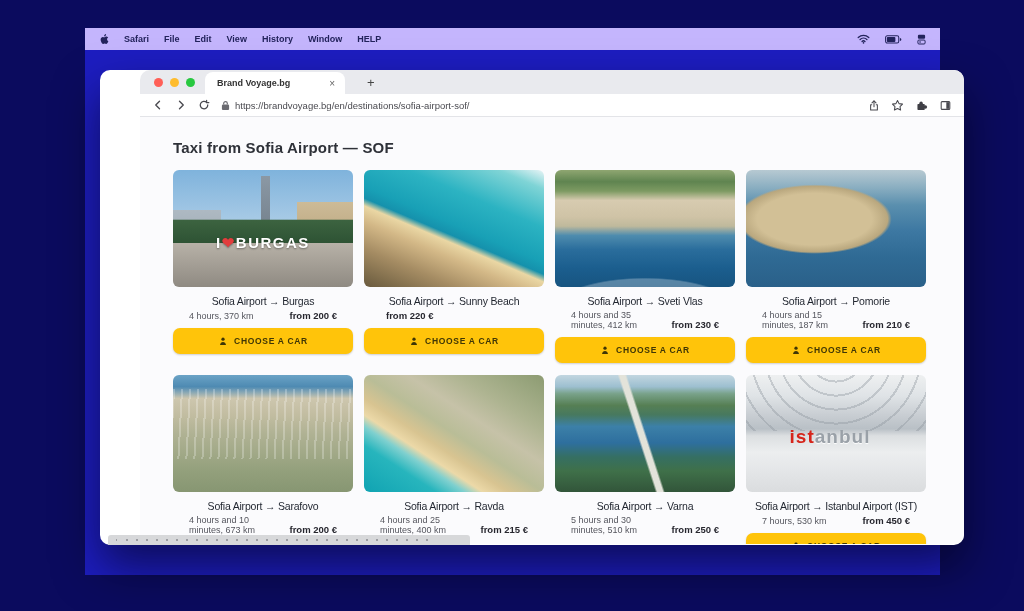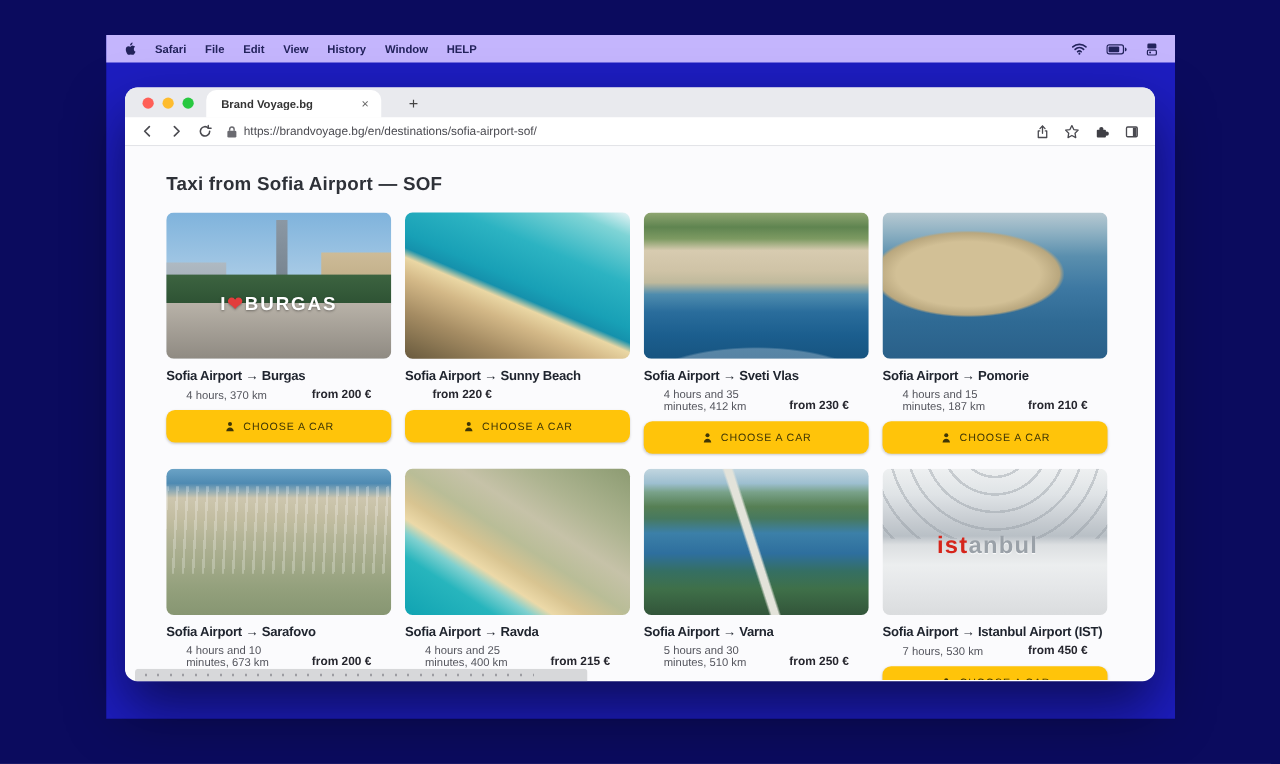--- a/index.html
+++ b/index.html
@@ -8,49 +8,49 @@
   
   .desktop{position:absolute;left:85px;top:28px;width:855px;height:547px;background:#1d1dc0;}
   .menubar{position:absolute;left:0;top:0;right:0;height:22px;background:#c4b5fd;
            display:flex;align-items:center;padding:0 14px;gap:15px;
            font-size:9px;font-weight:bold;color:#23235c;box-sizing:border-box;}
   .menubar .spacer{flex:1;}
   .menubar svg{display:block;}
   .mb-item{cursor:default;}
   
   .window{position:absolute;left:15px;top:42px;width:824px;height:475px;background:#fff;
-          border-radius:10px;box-shadow:0 22px 45px rgba(0,0,10,.55);}
+          border-radius:10px;box-shadow:0 22px 45px rgba(0,0,10,.55);padding-left:40px;}
   .tabstrip{height:24px;background:#e9eaee;border-radius:10px 10px 0 0;display:flex;align-items:flex-end;}
   .lights{display:flex;gap:7px;align-items:center;height:24px;padding:0 10px 0 14px;}
   .light{width:9px;height:9px;border-radius:50%;}
   .light.red{background:#ff5f57;} .light.yellow{background:#febc2e;} .light.green{background:#28c840;}
   .tab{width:140px;height:22px;background:#fff;border-radius:8px 8px 0 0;display:flex;
        align-items:center;padding:0 8px 0 12px;box-sizing:border-box;font-size:9px;color:#333;}
   .tab .title{flex:1;font-weight:bold;white-space:nowrap;overflow:hidden;}
   .tab .close{color:#666;font-size:10px;padding:0 2px;}
   .newtab{font-size:13px;color:#444;margin-left:18px;line-height:22px;padding:0 4px;}
   .addressbar{height:23px;background:#fff;border-bottom:1px solid #e3e4e8;display:flex;
               align-items:center;padding:0 12px;gap:11px;box-sizing:border-box;}
   .addressbar svg{display:block;flex:none;}
   .url{flex:1;font-size:9.5px;color:#4a4a50;white-space:nowrap;overflow:hidden;display:flex;align-items:flex-start;gap:5px;}
   
   .content{position:relative;height:427px;background:#fbfbfd;border-radius:0 0 10px 10px;
            overflow:hidden;padding:14px 33px 0 33px;box-sizing:border-box;}
   h1{margin:8px 0 14px;font-size:15px;color:#2e3138;letter-spacing:.2px;}
   .grid{display:grid;grid-template-columns:repeat(4,180px);column-gap:11px;row-gap:12px;}
   .card{width:180px;}
   .ph{height:117px;border-radius:6px;position:relative;overflow:hidden;background-repeat:no-repeat;}
-  .card-title{font-size:10.5px;font-weight:bold;color:#1f242e;margin-top:8px;
-              white-space:nowrap;overflow:hidden;letter-spacing:-.2px;}
+  .card-title{font-size:10.5px;font-weight:normal;color:#1f242e;margin-top:8px;
+              white-space:nowrap;overflow:hidden;letter-spacing:-.2px;text-align:center;}
   .card-meta{display:flex;justify-content:space-between;align-items:flex-end;
              font-size:9px;color:#55565e;margin:3px 16px 7px;}
   .price{font-weight:bold;color:#26262e;font-size:9.5px;white-space:nowrap;margin-left:6px;}
   .btn{width:100%;height:26px;background:#ffc40a;border:none;border-radius:7px;
        display:flex;align-items:center;justify-content:center;gap:6px;cursor:pointer;
-       font-family:"Liberation Sans",sans-serif;font-size:8.5px;font-weight:normal;
+       font-family:"Liberation Sans",sans-serif;font-size:8.5px;font-weight:bold;
        letter-spacing:.7px;color:#3f3606;box-shadow:0 1px 2px rgba(0,0,0,.18);}
   .btn svg{display:block;}
   
   .ph-burgas{
     background-image:
       linear-gradient(180deg, rgba(0,0,0,0) 62%, #b8b2a8 62%, #8f8a82 100%),
       linear-gradient(180deg, rgba(0,0,0,0) 42%, #3c6340 43%, #2e5334 62%, rgba(0,0,0,0) 62%),
       linear-gradient(#aeb9c2,#9fabb5),
       linear-gradient(#cdbb97,#b9a67f),
       linear-gradient(#8b98a4,#76838f),

